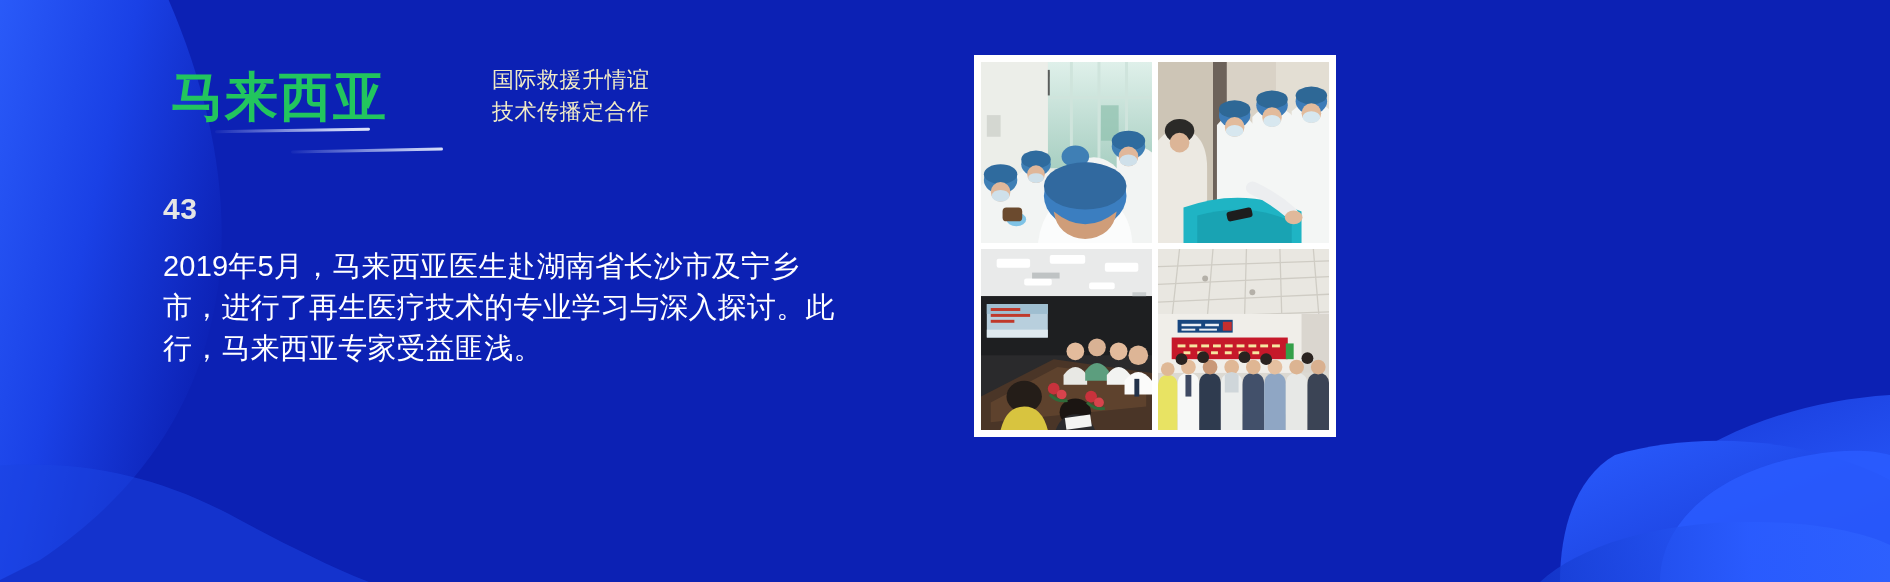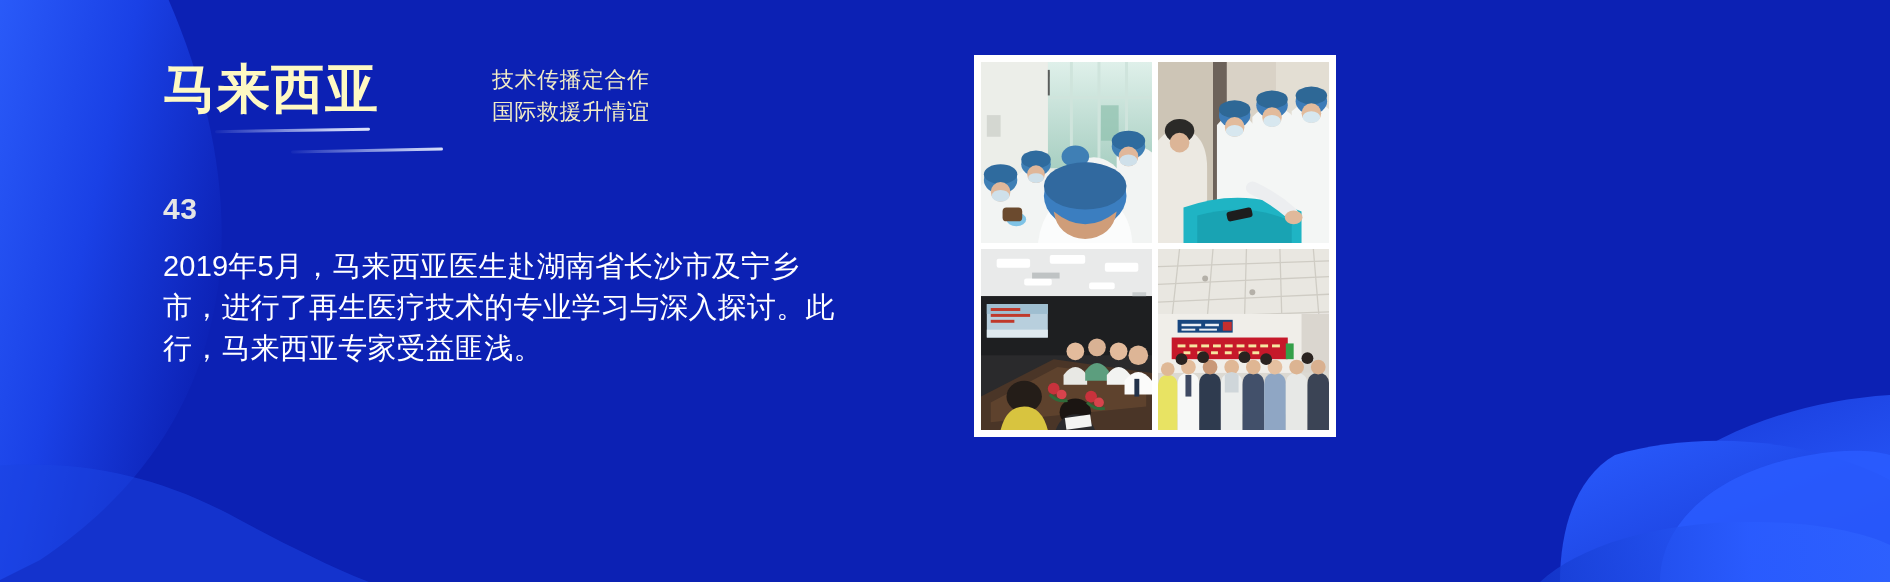--- a/index.html
+++ b/index.html
@@ -34,23 +34,23 @@
     left: 163px;
     top: 62px;
     width: 330px;
     height: 110px;
   }
   .main-title {
     font-size: 53px;
     font-weight: bold;
     letter-spacing: 1px;
     line-height: 1;
-    color: #fef9c3;
+    color: #22c55e;
     white-space: nowrap;
-    margin: 0;
+    margin: 8px;
   }
   .rule {
     position: absolute;
     height: 3px;
     border-radius: 2px;
   }
   .rule-1 {
     left: 52px;
     top: 67px;
     width: 155px;
@@ -164,22 +164,22 @@
     <path d="M 1540,582 C 1580,545 1660,520 1760,522 C 1820,523 1865,533 1890,545 L 1890,582 Z" fill="url(#gBottom)" opacity="0.75"></path>
   </svg>
 
   <div class="title-block">
     <div class="main-title">马来西亚</div>
     <div class="rule rule-1"></div>
     <div class="rule rule-2"></div>
   </div>
 
   <div class="subtitle">
+    <div>国际救援升情谊</div>
     <div>技术传播定合作</div>
-    <div>国际救援升情谊</div>
   </div>
 
   <div class="number">43</div>
   <div class="paragraph">2019年5月，马来西亚医生赴湖南省长沙市及宁乡市，进行了再生医疗技术的专业学习与深入探讨。此行，马来西亚专家受益匪浅。</div>
 
   <div class="collage">
 
     <div class="photo">
       <svg viewBox="0 0 174 184" preserveAspectRatio="xMidYMid slice">
         <defs>

